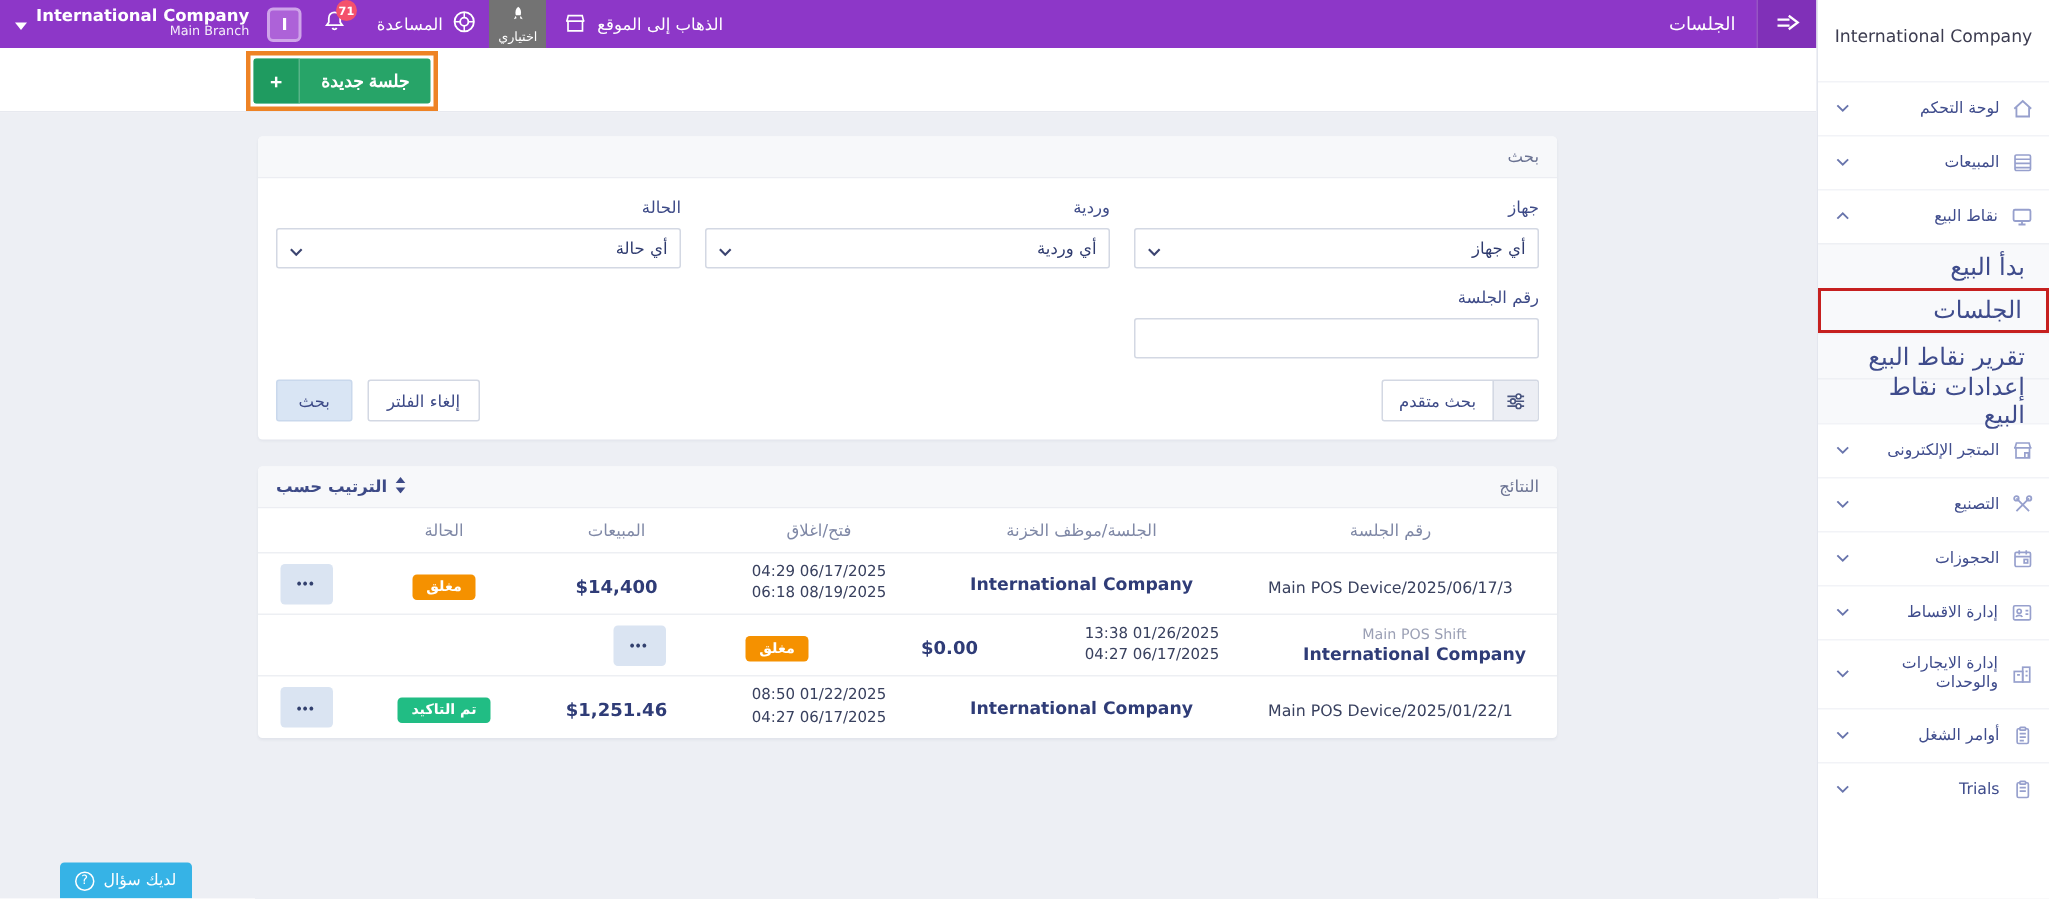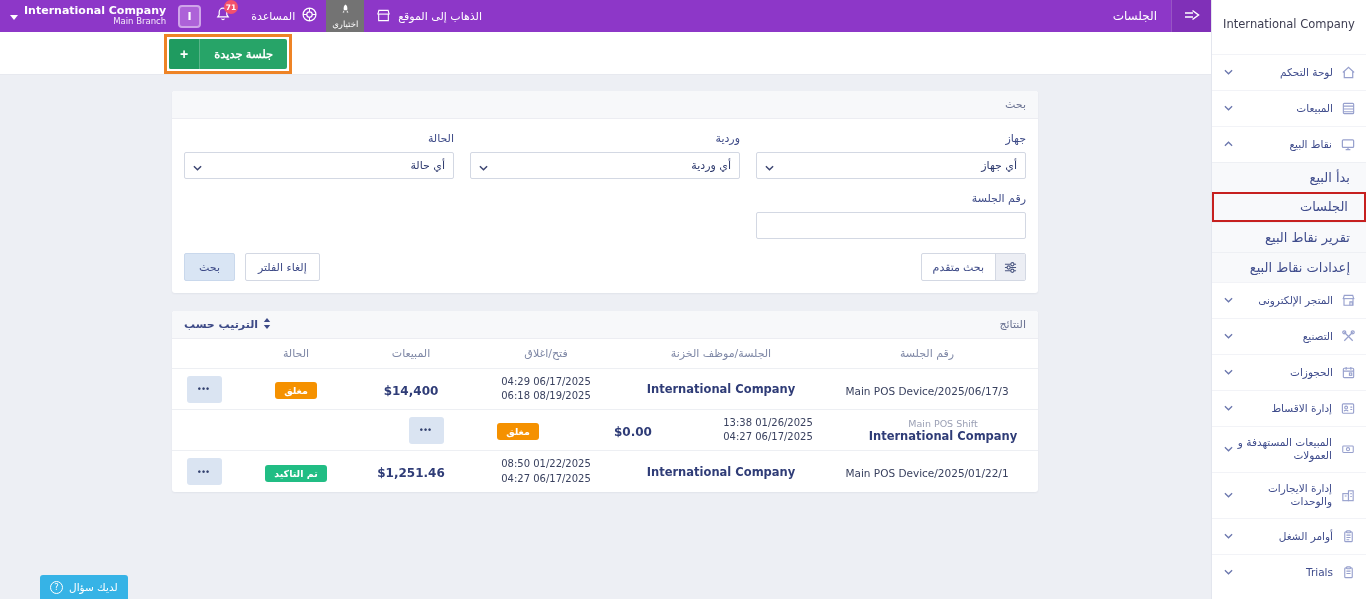--- a/index.html
+++ b/index.html
@@ -105,21 +105,21 @@
     direction:ltr; }
   .side-items { margin-top:8px; }
   .side-item { height:36px; display:flex; align-items:center; justify-content:space-between;
     padding:0 10px 0 12px; border-top:1px solid #f2f3f7; cursor:pointer; }
   .side-item.tall { height:46px; }
   .side-item-right { display:flex; align-items:center; gap:8px; }
   .side-label { font-size:10.5px; color:#3f4c8c; text-align:right; line-height:1.3; max-width:100px; }
   .side-icon { display:flex; align-items:center; }
   .side-chev { display:flex; align-items:center; }
   .side-sub { height:30px; background:#f8f9fb; display:flex; align-items:center; padding:0 16px;
-    font-size:13px; color:#3f4c8c; border-top:1px solid #eef0f4; cursor:pointer; }
+    font-size:16px; color:#3f4c8c; border-top:1px solid #eef0f4; cursor:pointer; }
   .side-sub.highlighted { border:2px solid #c6201f; }
 
   
   .question-btn { position:absolute; left:40px; bottom:0; background:#36b3e6; color:#fff; border:none;
     border-radius:3px 3px 0 0; height:24px; display:flex; direction:rtl; align-items:center; gap:6px;
     padding:0 10px; font-size:10.5px; cursor:pointer; font-family:inherit; }
   .q-circle { width:13px; height:13px; border:1px solid #fff; border-radius:50%; display:flex;
     align-items:center; justify-content:center; font-size:8.5px; direction:ltr; }
 </style>
 </head>
@@ -455,36 +455,20 @@
           </span>
           <span class="side-chev">
             <svg width="9" height="6" viewBox="0 0 10 6" fill="none" stroke="#6a76ad" stroke-width="1.4">
               <path d="M1 1l4 4 4-4"></path>
             </svg>
           </span>
         </div>
         <div class="side-item tall">
           <span class="side-item-right">
             <span class="side-icon">
-              <svg width="16" height="14" viewBox="0 0 16 16" fill="none" stroke="#97a0cd" stroke-width="1.2">
-                <rect x="2" y="4.5" width="12" height="7.5" rx="1"></rect>
-                <circle cx="8" cy="8.2" r="1.8"></circle>
-              </svg>
-            </span>
-            <span class="side-label">المبيعات المستهدفة و العمولات</span>
-          </span>
-          <span class="side-chev">
-            <svg width="9" height="6" viewBox="0 0 10 6" fill="none" stroke="#6a76ad" stroke-width="1.4">
-              <path d="M1 1l4 4 4-4"></path>
-            </svg>
-          </span>
-        </div>
-        <div class="side-item tall">
-          <span class="side-item-right">
-            <span class="side-icon">
               <svg width="16" height="15" viewBox="0 0 16 16" fill="none" stroke="#97a0cd" stroke-width="1.2">
                 <rect x="2.5" y="6" width="6" height="7.5"></rect>
                 <rect x="8.5" y="3" width="5" height="10.5"></rect>
                 <path d="M4.5 8.5h2M10.5 6h1.5M10.5 9h1.5"></path>
               </svg>
             </span>
             <span class="side-label">إدارة الايجارات والوحدات</span>
           </span>
           <span class="side-chev">
             <svg width="9" height="6" viewBox="0 0 10 6" fill="none" stroke="#6a76ad" stroke-width="1.4">

